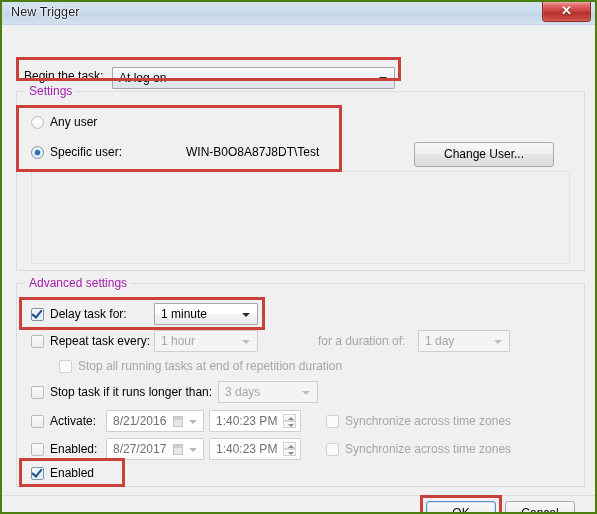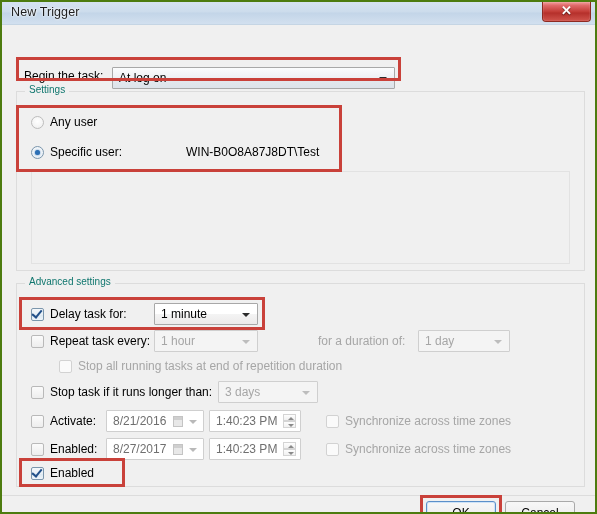--- a/index.html
+++ b/index.html
@@ -258,22 +258,22 @@
     box-sizing: border-box;
     border: 1px solid #dcdcdc;
     background: transparent;
   }
   .group-title {
     position: absolute;
     top: -8px;
     left: 8px;
     padding: 0 4px;
     background: #f0f0f0;
-    font-size: 10px;
-    color: #0f766e;
+    font-size: 12px;
+    color: #a21caf;
   }
 
   
   .btn {
     position: absolute;
     box-sizing: border-box;
     height: 25px;
     background: linear-gradient(to bottom, #f7f7f7 0%, #f0f0f0 46%, #e4e4e4 50%, #dedede 100%);
     border: 1px solid #a9a9a9;
     border-radius: 3px;
@@ -340,20 +340,21 @@
     <div class="lbl" style="position:absolute; left:48px; top:90px;">Any user</div>
 
     <div class="rb" style="left:29px; top:121px;">
       <div class="dot"></div>
     </div>
     <div class="lbl" style="position:absolute; left:48px; top:120px;">Specific user:</div>
     <div class="lbl" style="position:absolute; left:184px; top:120px;">WIN-B0O8A87J8DT\Test</div>
 
     <div class="anno" style="left:14px; top:80px; width:326px; height:67px;"></div>
 
+    <div class="btn" style="left:412px; top:117px; width:140px;">Change User...</div>
 
     <div class="group" style="left:14px; top:258px; width:569px; height:204px;">
       <div class="group-title">Advanced settings</div>
     </div>
 
     <div class="cb" style="left:29px; top:283px;">
       <div class="tick"></div>
     </div>
     <div class="lbl" style="position:absolute; left:48px; top:282px;">Delay task for:</div>
     <div class="combo" style="left:152px; top:278px; width:104px;">

